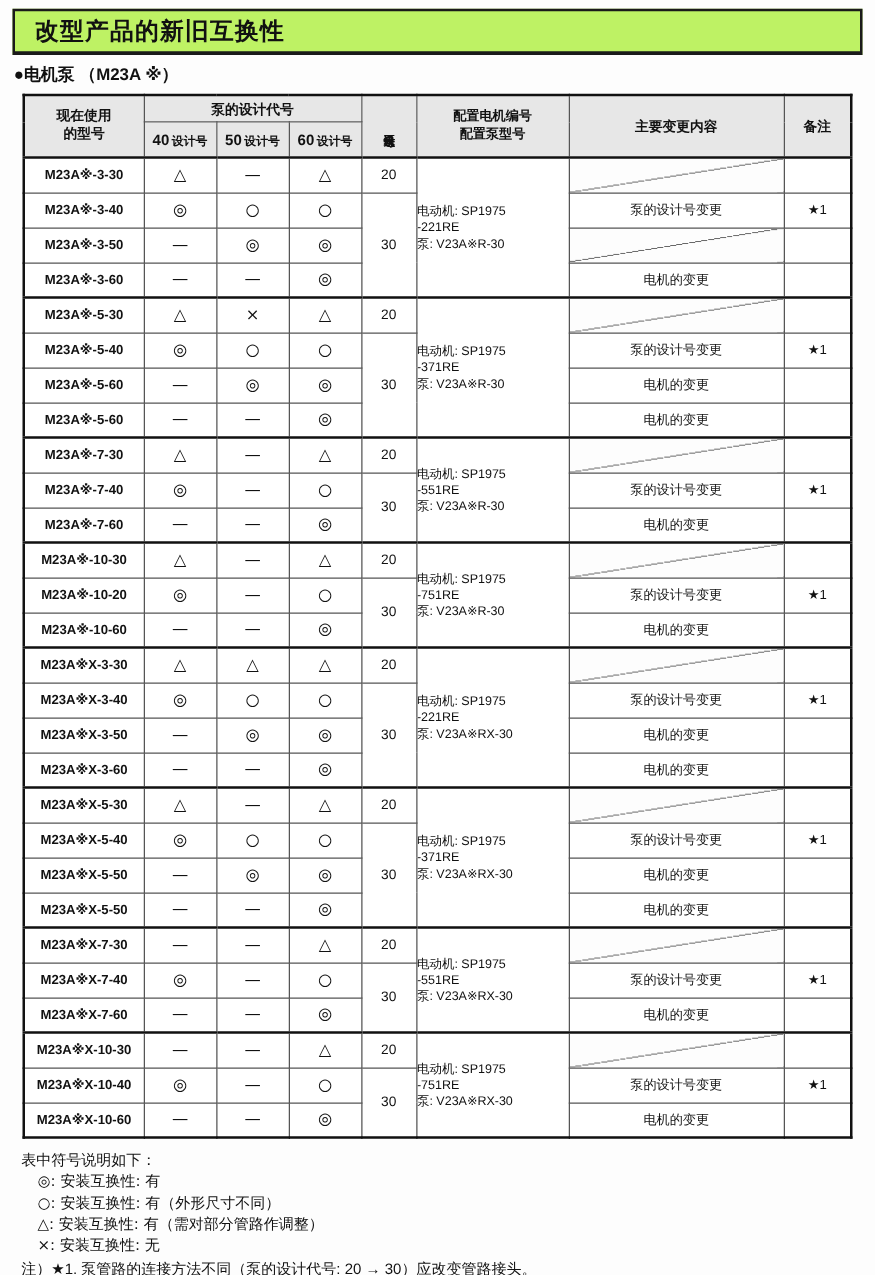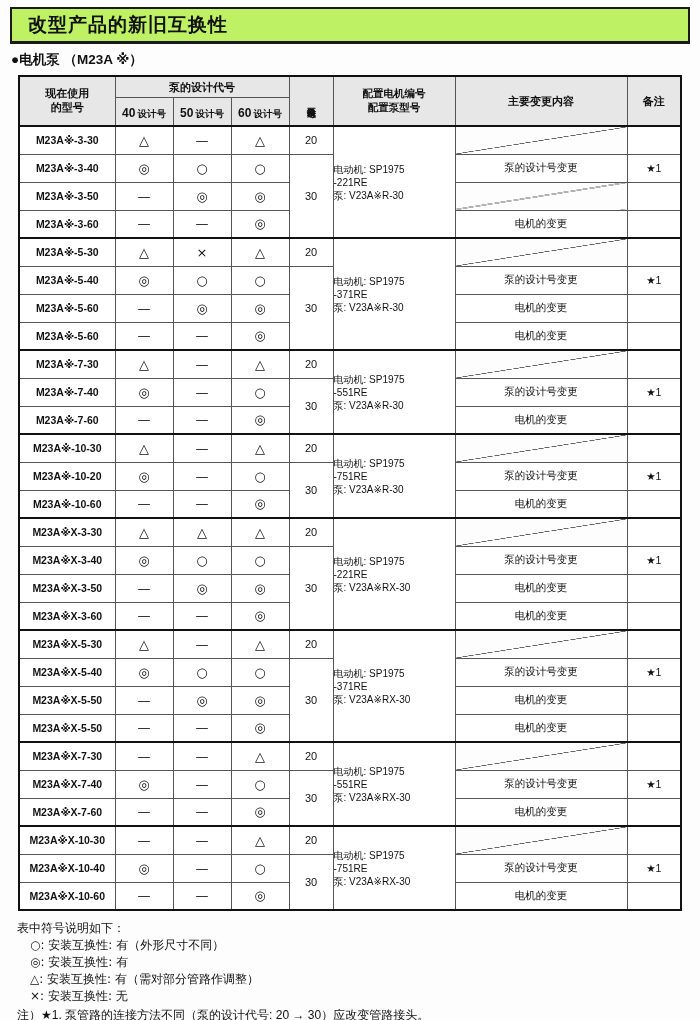--- a/index.html
+++ b/index.html
@@ -406,22 +406,22 @@
           <td class="c-sym">—</td>
           <td class="c-sym">◎</td>
           <td class="c-change">电机的变更</td>
           <td class="c-remark"></td>
         </tr>
       </tbody>
   </table>
 
   <div class="legend">
     <div>表中符号说明如下：</div>
+    <div class="legend-item">◎: 安装互换性: 有</div>
     <div class="legend-item">○: 安装互换性: 有（外形尺寸不同）</div>
-    <div class="legend-item">◎: 安装互换性: 有</div>
     <div class="legend-item">△: 安装互换性: 有（需对部分管路作调整）</div>
     <div class="legend-item">×: 安装互换性: 无</div>
   </div>
 
   <div class="note">
     <div>注）★1. 泵管路的连接方法不同（泵的设计代号: 20 → 30）应改变管路接头。</div>
     <div class="note-line2">旧: 粘结密封方式→新: O形圈凸缘方式。</div>
   </div>
 
 </div>

